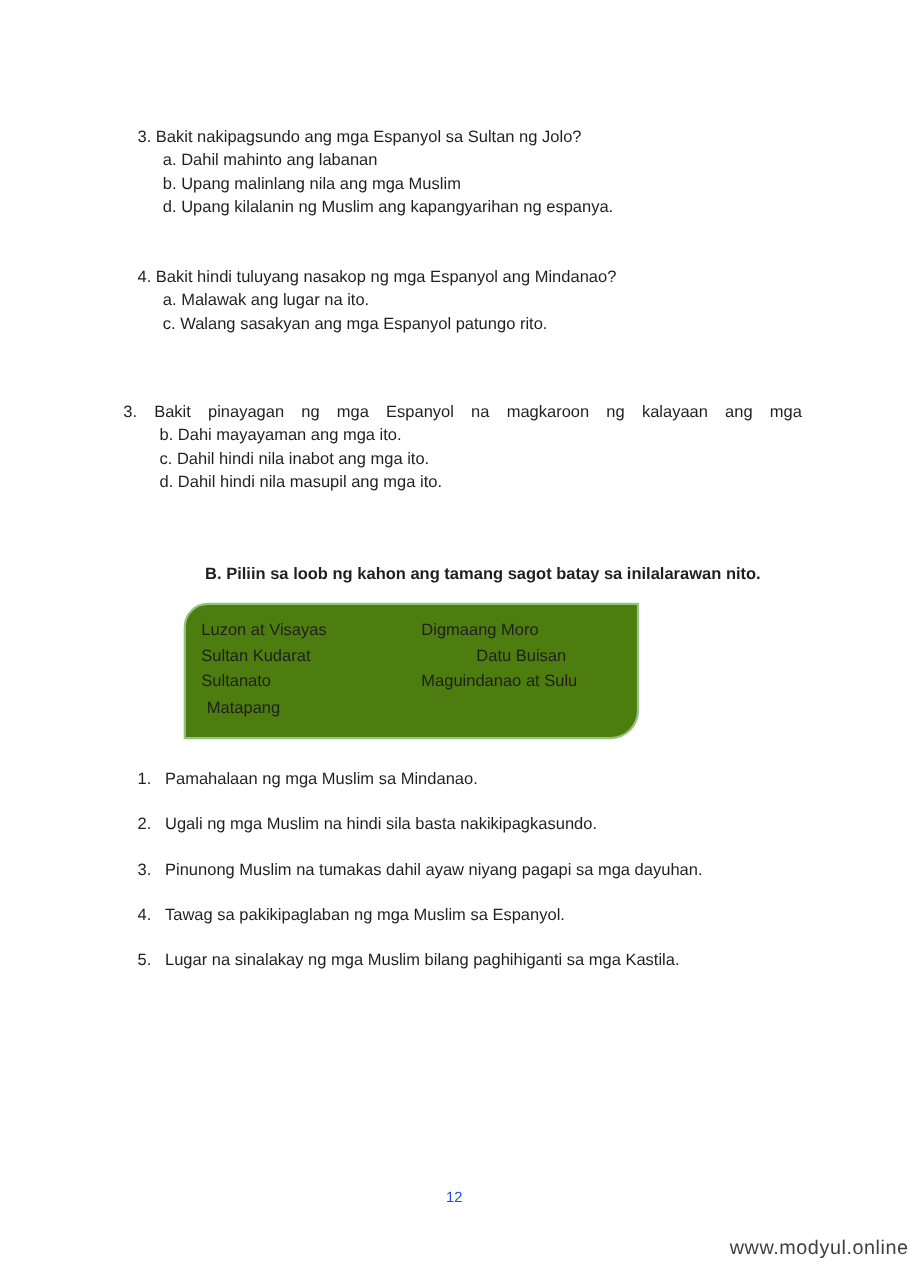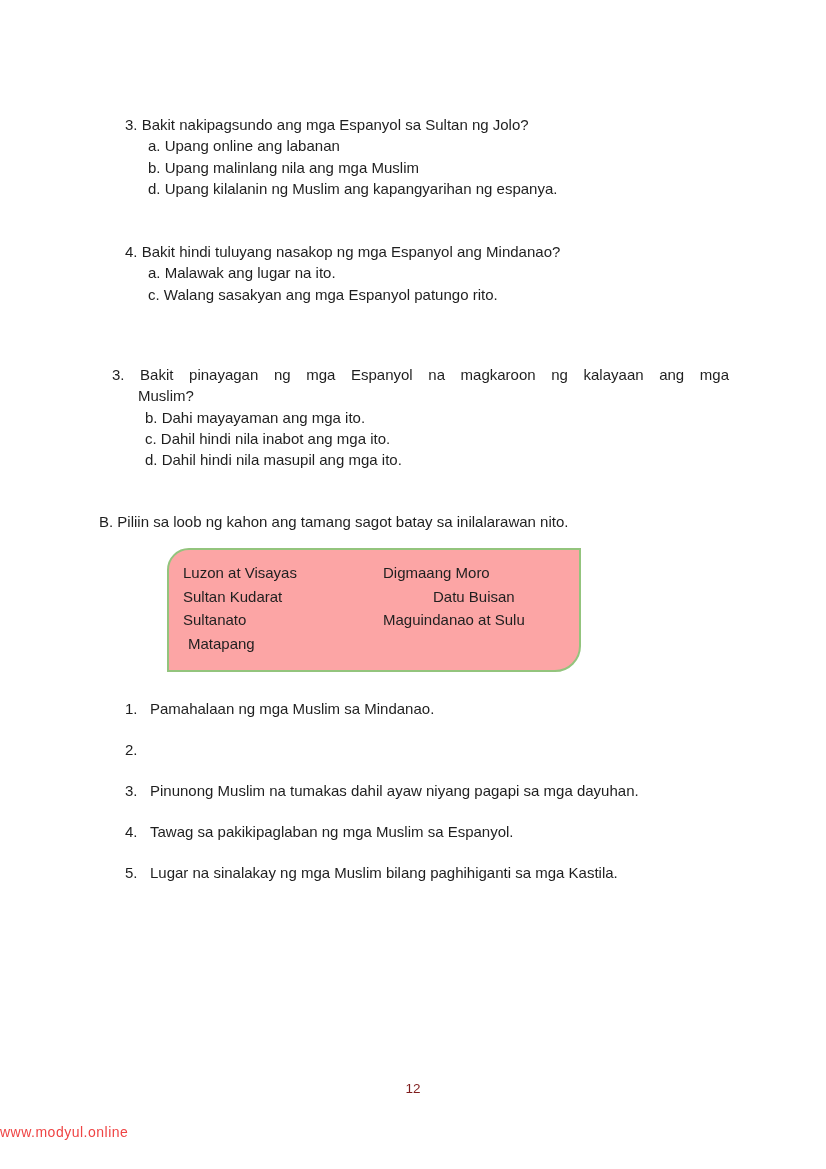--- a/index.html
+++ b/index.html
@@ -18,76 +18,75 @@
   #q3 { top: 114px; left: 125px; width: 604px; }
   #q4 { top: 241px; left: 125px; width: 604px; }
   #q5 { top: 364px; left: 112px; width: 617px; }
   .q-opt { padding-left: 23px; }
   #q5 .q-opt { padding-left: 33px; }
   .q5-line1 { text-align: justify; text-align-last: justify; }
   .q5-line2 { padding-left: 26px; }
   .section-b {
     position: absolute;
     top: 511px; left: 99px; width: 680px;
-    font-weight: normal; line-height: 21px;
+    font-weight: bold; line-height: 21px; text-align: center;
   }
   .word-box {
     position: absolute;
     top: 548px; left: 167px;
     width: 414px; height: 124px;
     border: 2px solid #93c47d;
     border-radius: 22px 0 26px 0;
-    background: #fca5a5;
+    background: #4d7c0f;
   }
   .wb-grid {
     display: grid;
     grid-template-columns: 200px 1fr;
     padding: 11px 0 0 14px;
     line-height: 23.5px;
   }
   .wb-indent-lg { padding-left: 50px; }
   .wb-indent-sm { padding-left: 5px; }
   .items { position: absolute; top: 698px; left: 125px; width: 640px; }
   .item { display: flex; line-height: 21px; margin-bottom: 20px; }
   .item-num { width: 25px; flex: none; }
   .page-number {
     position: absolute;
     top: 1081px; left: 0; width: 100%;
-    text-align: center; font-size: 13.5px; color: #7f1d1d;
+    text-align: center; font-size: 13.5px; color: #1d4ed8;
   }
   .watermark {
     position: absolute;
     top: 1124px; left: 0; width: 100%;
-    text-align: left;
-    font-size: 14px;
+    text-align: right;
+    font-size: 18px;
     letter-spacing: 0.5px;
-    color: #ef4444;
+    color: #404040;
   }
 </style>
 </head>
 <body>
 
 <div class="page">
 
   <section class="q" id="q3">
     <div class="q-head"><span>3.</span> <span>Bakit nakipagsundo ang mga Espanyol sa Sultan ng Jolo?</span></div>
-    <div class="q-opt">a. Upang online ang labanan</div>
+    <div class="q-opt">a. Dahil mahinto ang labanan</div>
     <div class="q-opt">b. Upang malinlang nila ang mga Muslim</div>
     <div class="q-opt">d. Upang kilalanin ng Muslim ang kapangyarihan ng espanya.</div>
   </section>
 
   <section class="q" id="q4">
     <div class="q-head"><span>4.</span> <span>Bakit hindi tuluyang nasakop ng mga Espanyol ang Mindanao?</span></div>
     <div class="q-opt">a. Malawak ang lugar na ito.</div>
     <div class="q-opt">c. Walang sasakyan ang mga Espanyol patungo rito.</div>
   </section>
 
   <section class="q" id="q5">
     <div class="q5-line1">3. Bakit pinayagan ng mga Espanyol na magkaroon ng kalayaan ang mga</div>
-    <div class="q5-line2">Muslim?</div>
     <div class="q-opt">b. Dahi mayayaman ang mga ito.</div>
     <div class="q-opt">c. Dahil hindi nila inabot ang mga ito.</div>
     <div class="q-opt">d. Dahil hindi nila masupil ang mga ito.</div>
   </section>
 
   <div class="section-b">B. Piliin sa loob ng kahon ang tamang sagot batay sa inilalarawan nito.</div>
 
   <div class="word-box" style="border-color: rgb(147, 196, 125);">
     <div class="wb-grid">
       <span class="wb-cell">Luzon at Visayas</span>
@@ -101,20 +100,21 @@
     </div>
   </div>
 
   <div class="items">
     <div class="item">
       <span class="item-num">1.</span>
       <span class="item-text">Pamahalaan ng mga Muslim sa Mindanao.</span>
     </div>
     <div class="item">
       <span class="item-num">2.</span>
+      <span class="item-text">Ugali ng mga Muslim na hindi sila basta nakikipagkasundo.</span>
     </div>
     <div class="item">
       <span class="item-num">3.</span>
       <span class="item-text">Pinunong Muslim na tumakas dahil ayaw niyang pagapi sa mga dayuhan.</span>
     </div>
     <div class="item">
       <span class="item-num">4.</span>
       <span class="item-text">Tawag sa pakikipaglaban ng mga Muslim sa Espanyol.</span>
     </div>
     <div class="item">

